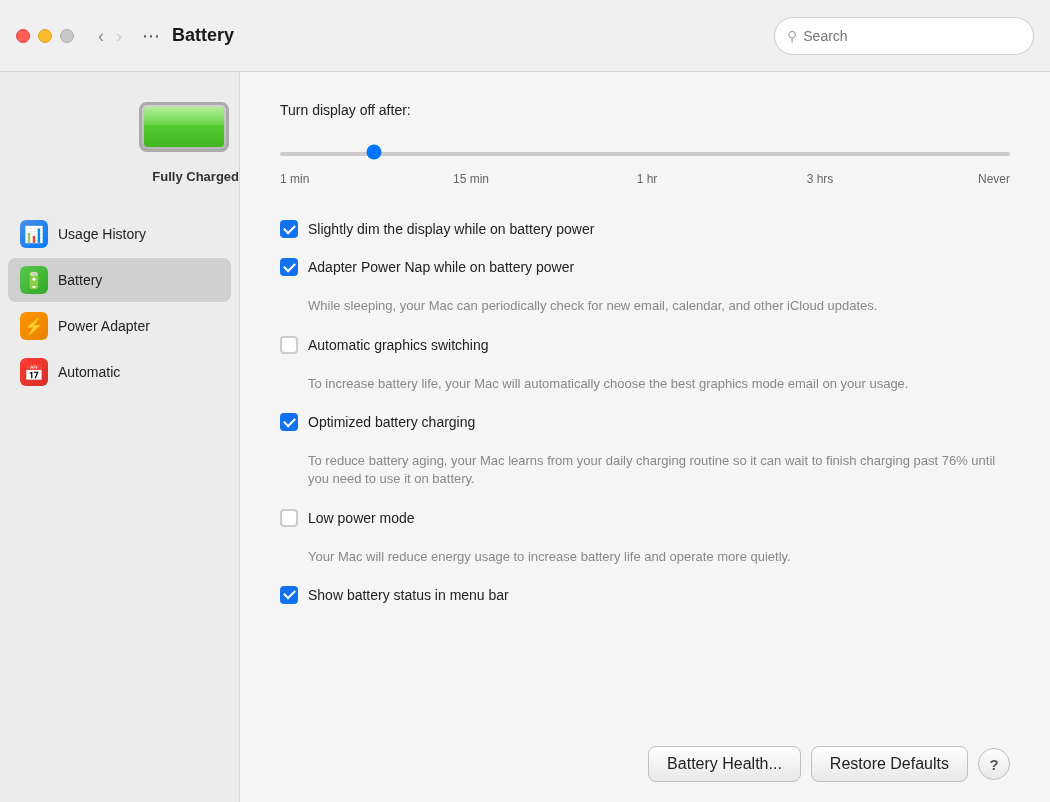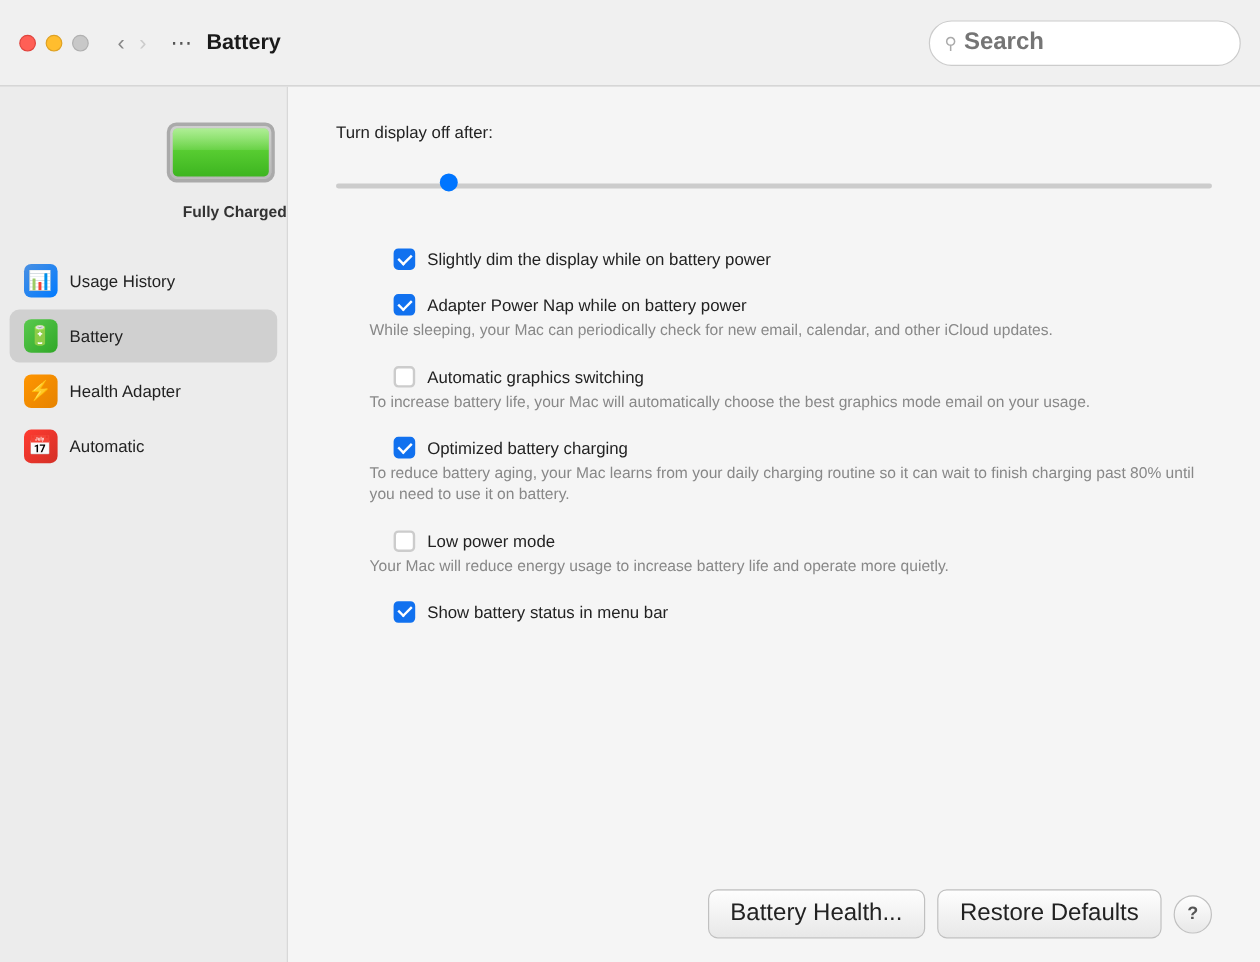--- a/index.html
+++ b/index.html
@@ -79,24 +79,23 @@
       border-radius: 20px;
       display: flex;
       align-items: center;
       padding: 0 12px;
       gap: 6px;
     }
     .search-box input {
       border: none;
       outline: none;
       background: transparent;
-      font-size: 20px;
+      font-size: 14px;
       color: #333;
       width: 100%;
-      font-weight: bold;
     }
     .search-icon-svg {
       color: #aaa;
       font-size: 14px;
       flex-shrink: 0;
     }
 
     
     .main-layout {
       display: flex;
@@ -245,27 +244,26 @@
     .option-row {
       padding: 10px 0;
       display: flex;
       flex-direction: column;
       gap: 0;
     }
     .option-main {
       display: flex;
       align-items: center;
       gap: 10px;
-      margin-left: 48px;
     }
     .option-description {
       font-size: 13px;
       color: #888;
       margin-left: 28px;
-      margin-top: 3px;
+      margin-top: 21px;
       line-height: 1.4;
     }
     .option-label {
       font-size: 14px;
       color: #222;
       line-height: 1.3;
     }
 
     
     .checkbox-wrap {
@@ -309,21 +307,21 @@
       display: flex;
       justify-content: flex-end;
       align-items: center;
       gap: 10px;
       margin-top: auto;
       padding-top: 20px;
     }
     .btn {
       padding: 8px 18px;
       border-radius: 8px;
-      font-size: 20px;
+      font-size: 16px;
       cursor: pointer;
       border: 1px solid #c0c0c0;
       background: linear-gradient(to bottom, #fefefe, #e8e8e8);
       color: #222;
       font-weight: 500;
     }
     .btn-help {
       width: 32px;
       height: 32px;
       border-radius: 50%;
@@ -377,37 +375,44 @@
       <div class="sidebar-item">
         <div class="sidebar-icon icon-usage">📊</div>
         <span>Usage History</span>
       </div>
       <div class="sidebar-item active">
         <div class="sidebar-icon icon-battery">🔋</div>
         <span>Battery</span>
       </div>
       <div class="sidebar-item">
         <div class="sidebar-icon icon-power">⚡</div>
-        <span>Health Adapter</span>
+        <span>Power Adapter</span>
       </div>
       <div class="sidebar-item">
         <div class="sidebar-icon icon-schedule">📅</div>
         <span>Automatic</span>
       </div>
     </div>
   </div>
 
   <div class="content">
 
     <div class="slider-section">
       <div class="slider-label">Turn display off after:</div>
       <div class="slider-container">
         <input type="range" min="0" max="100" value="12" style="width: 100%; height: 20px; appearance: none; background: transparent; cursor: pointer; position: relative; z-index: 2;">
         <div style="position:absolute;top:50%;left:0;right:0;height:4px;background:#ccc;transform:translateY(-50%);border-radius:2px;z-index:1;pointer-events:none;"></div>
       </div>
+      <div class="slider-labels">
+        <span class="slider-tick-label">1 min</span>
+        <span class="slider-tick-label">15 min</span>
+        <span class="slider-tick-label">1 hr</span>
+        <span class="slider-tick-label">3 hrs</span>
+        <span class="slider-tick-label">Never</span>
+      </div>
     </div>
 
     <div class="options-list">
 
       <div class="option-row">
         <div class="option-main">
           <label class="checkbox-wrap">
             <div class="custom-checkbox checked"></div>
             <span class="option-label">Slightly dim the display while on battery power</span>
           </label>
@@ -434,21 +439,21 @@
         <div class="option-description">To increase battery life, your Mac will automatically choose the best graphics mode email on your usage.</div>
       </div>
 
       <div class="option-row">
         <div class="option-main">
           <label class="checkbox-wrap">
             <div class="custom-checkbox checked"></div>
             <span class="option-label">Optimized battery charging</span>
           </label>
         </div>
-        <div class="option-description">To reduce battery aging, your Mac learns from your daily charging routine so it can wait to finish charging past 80% until you need to use it on battery.</div>
+        <div class="option-description">To reduce battery aging, your Mac learns from your daily charging routine so it can wait to finish charging past 76% until you need to use it on battery.</div>
       </div>
 
       <div class="option-row">
         <div class="option-main">
           <label class="checkbox-wrap">
             <div class="custom-checkbox"></div>
             <span class="option-label">Low power mode</span>
           </label>
         </div>
         <div class="option-description">Your Mac will reduce energy usage to increase battery life and operate more quietly.</div>

